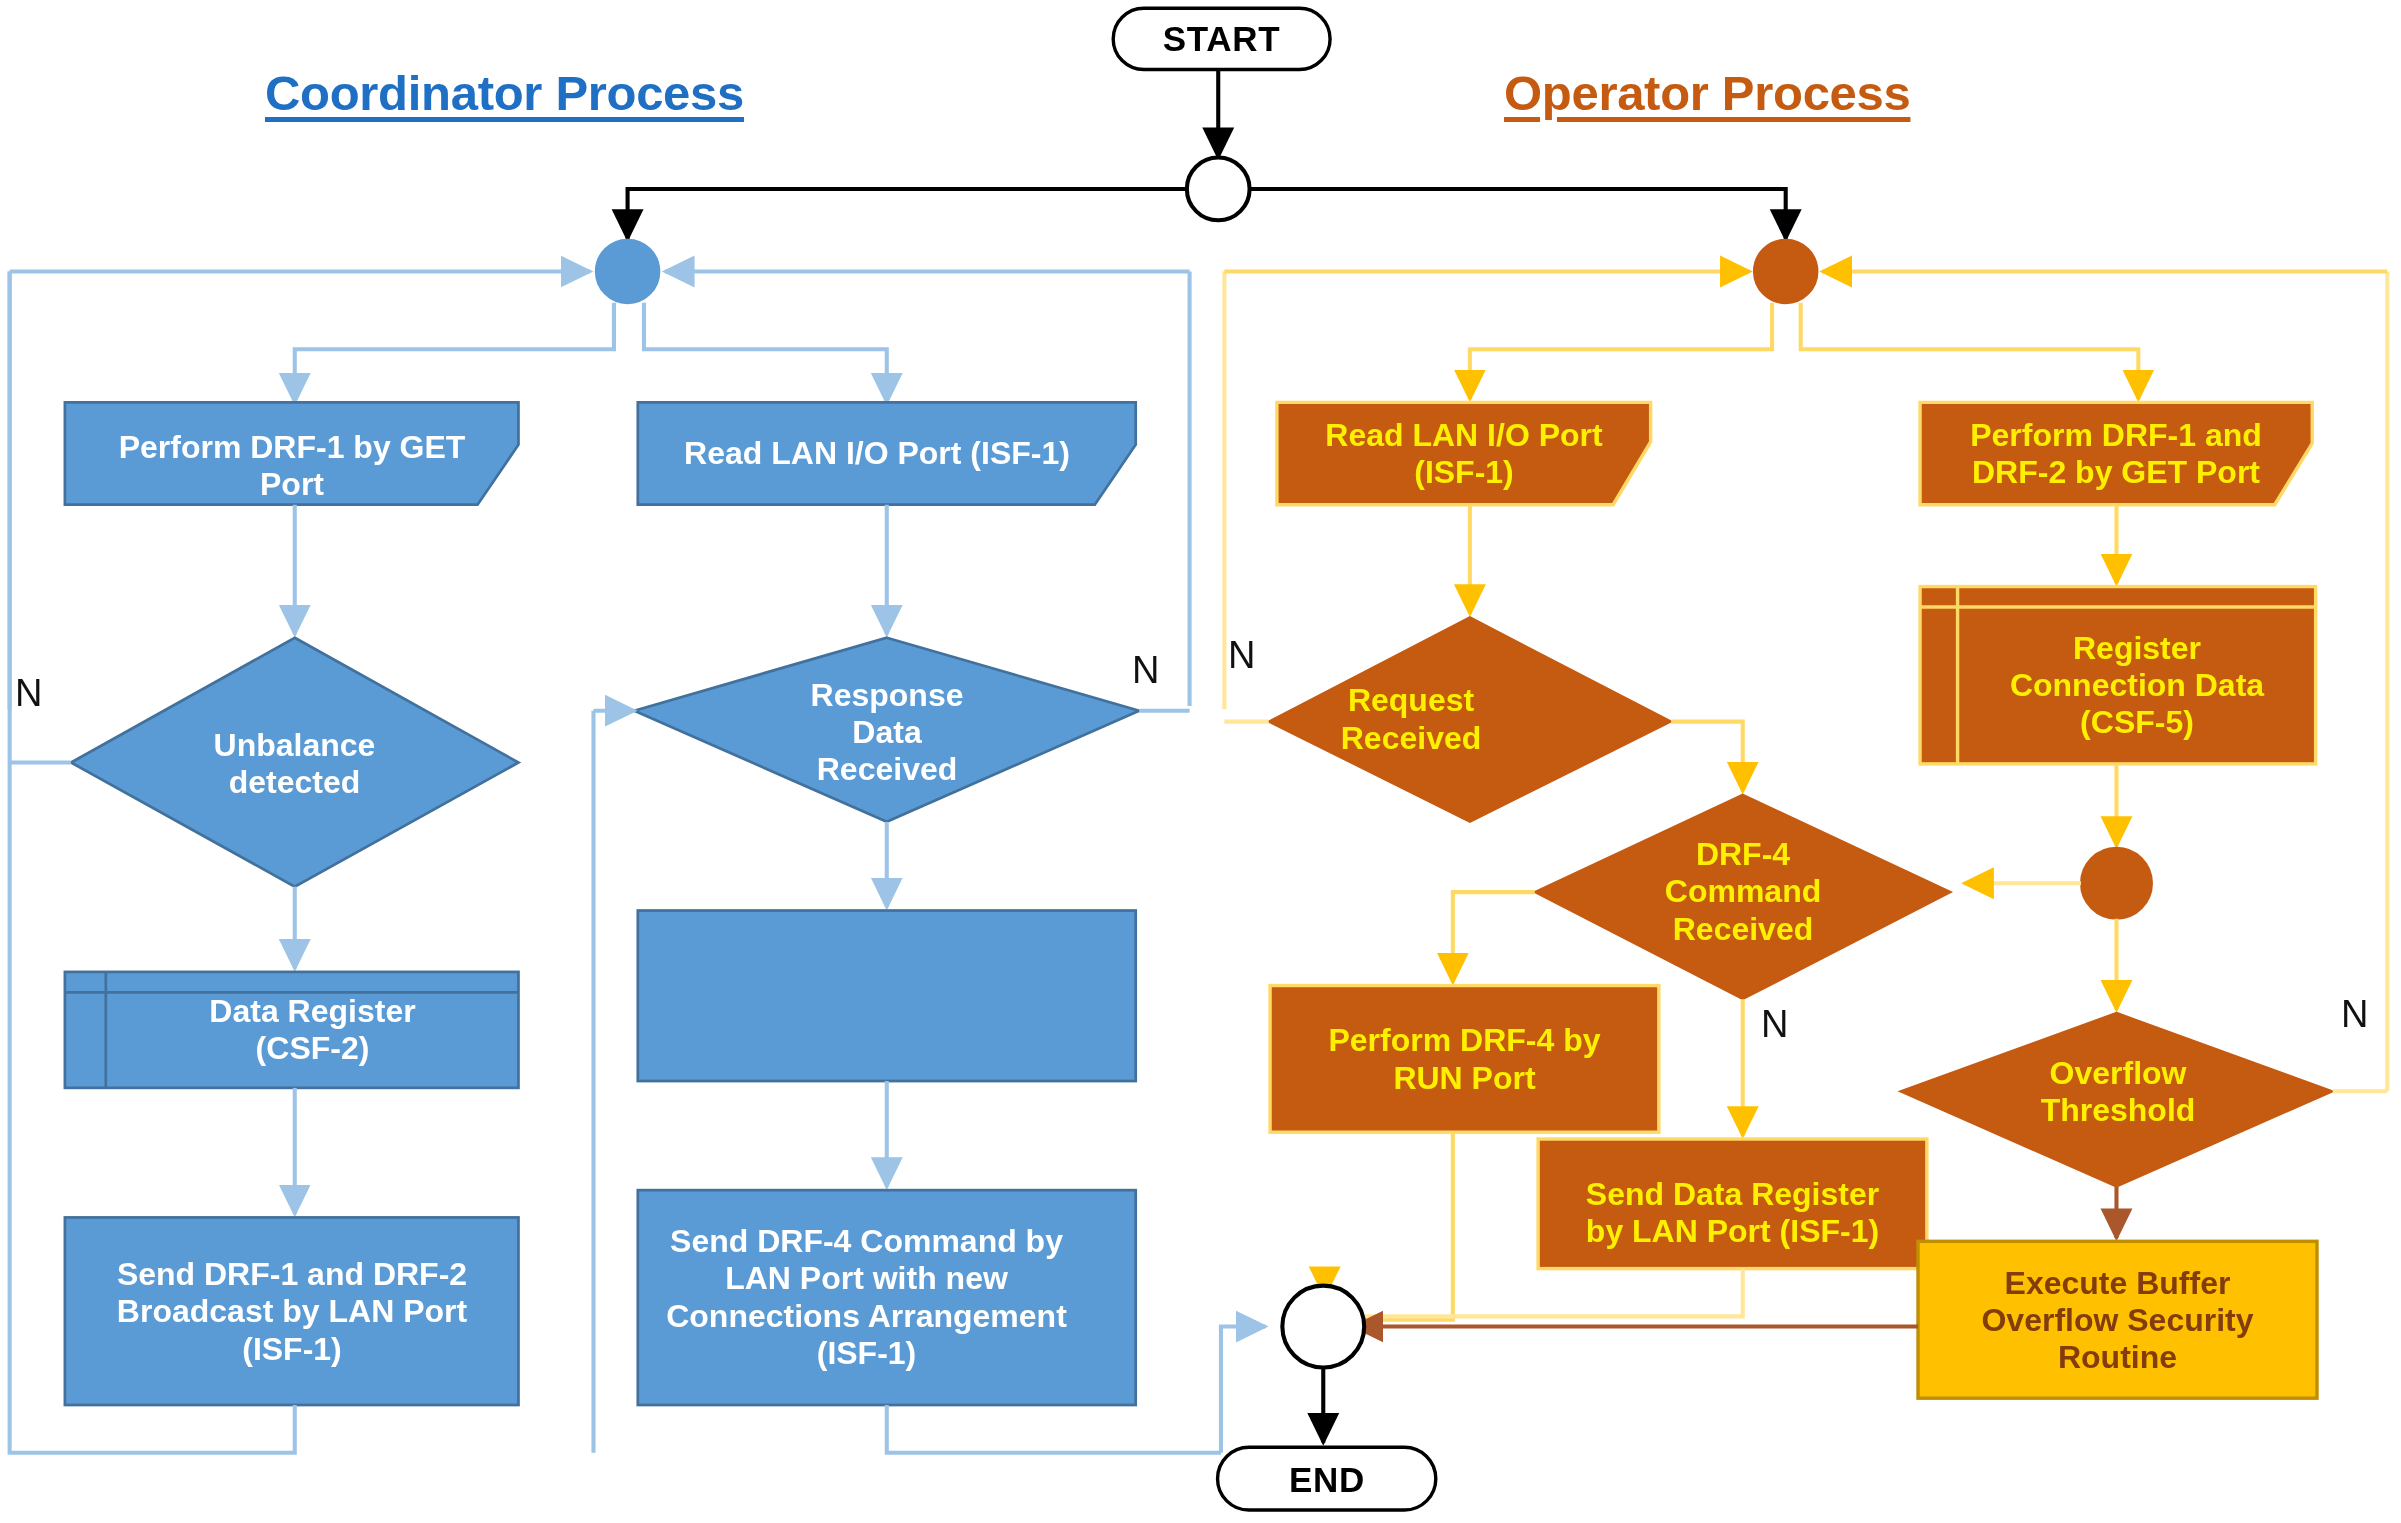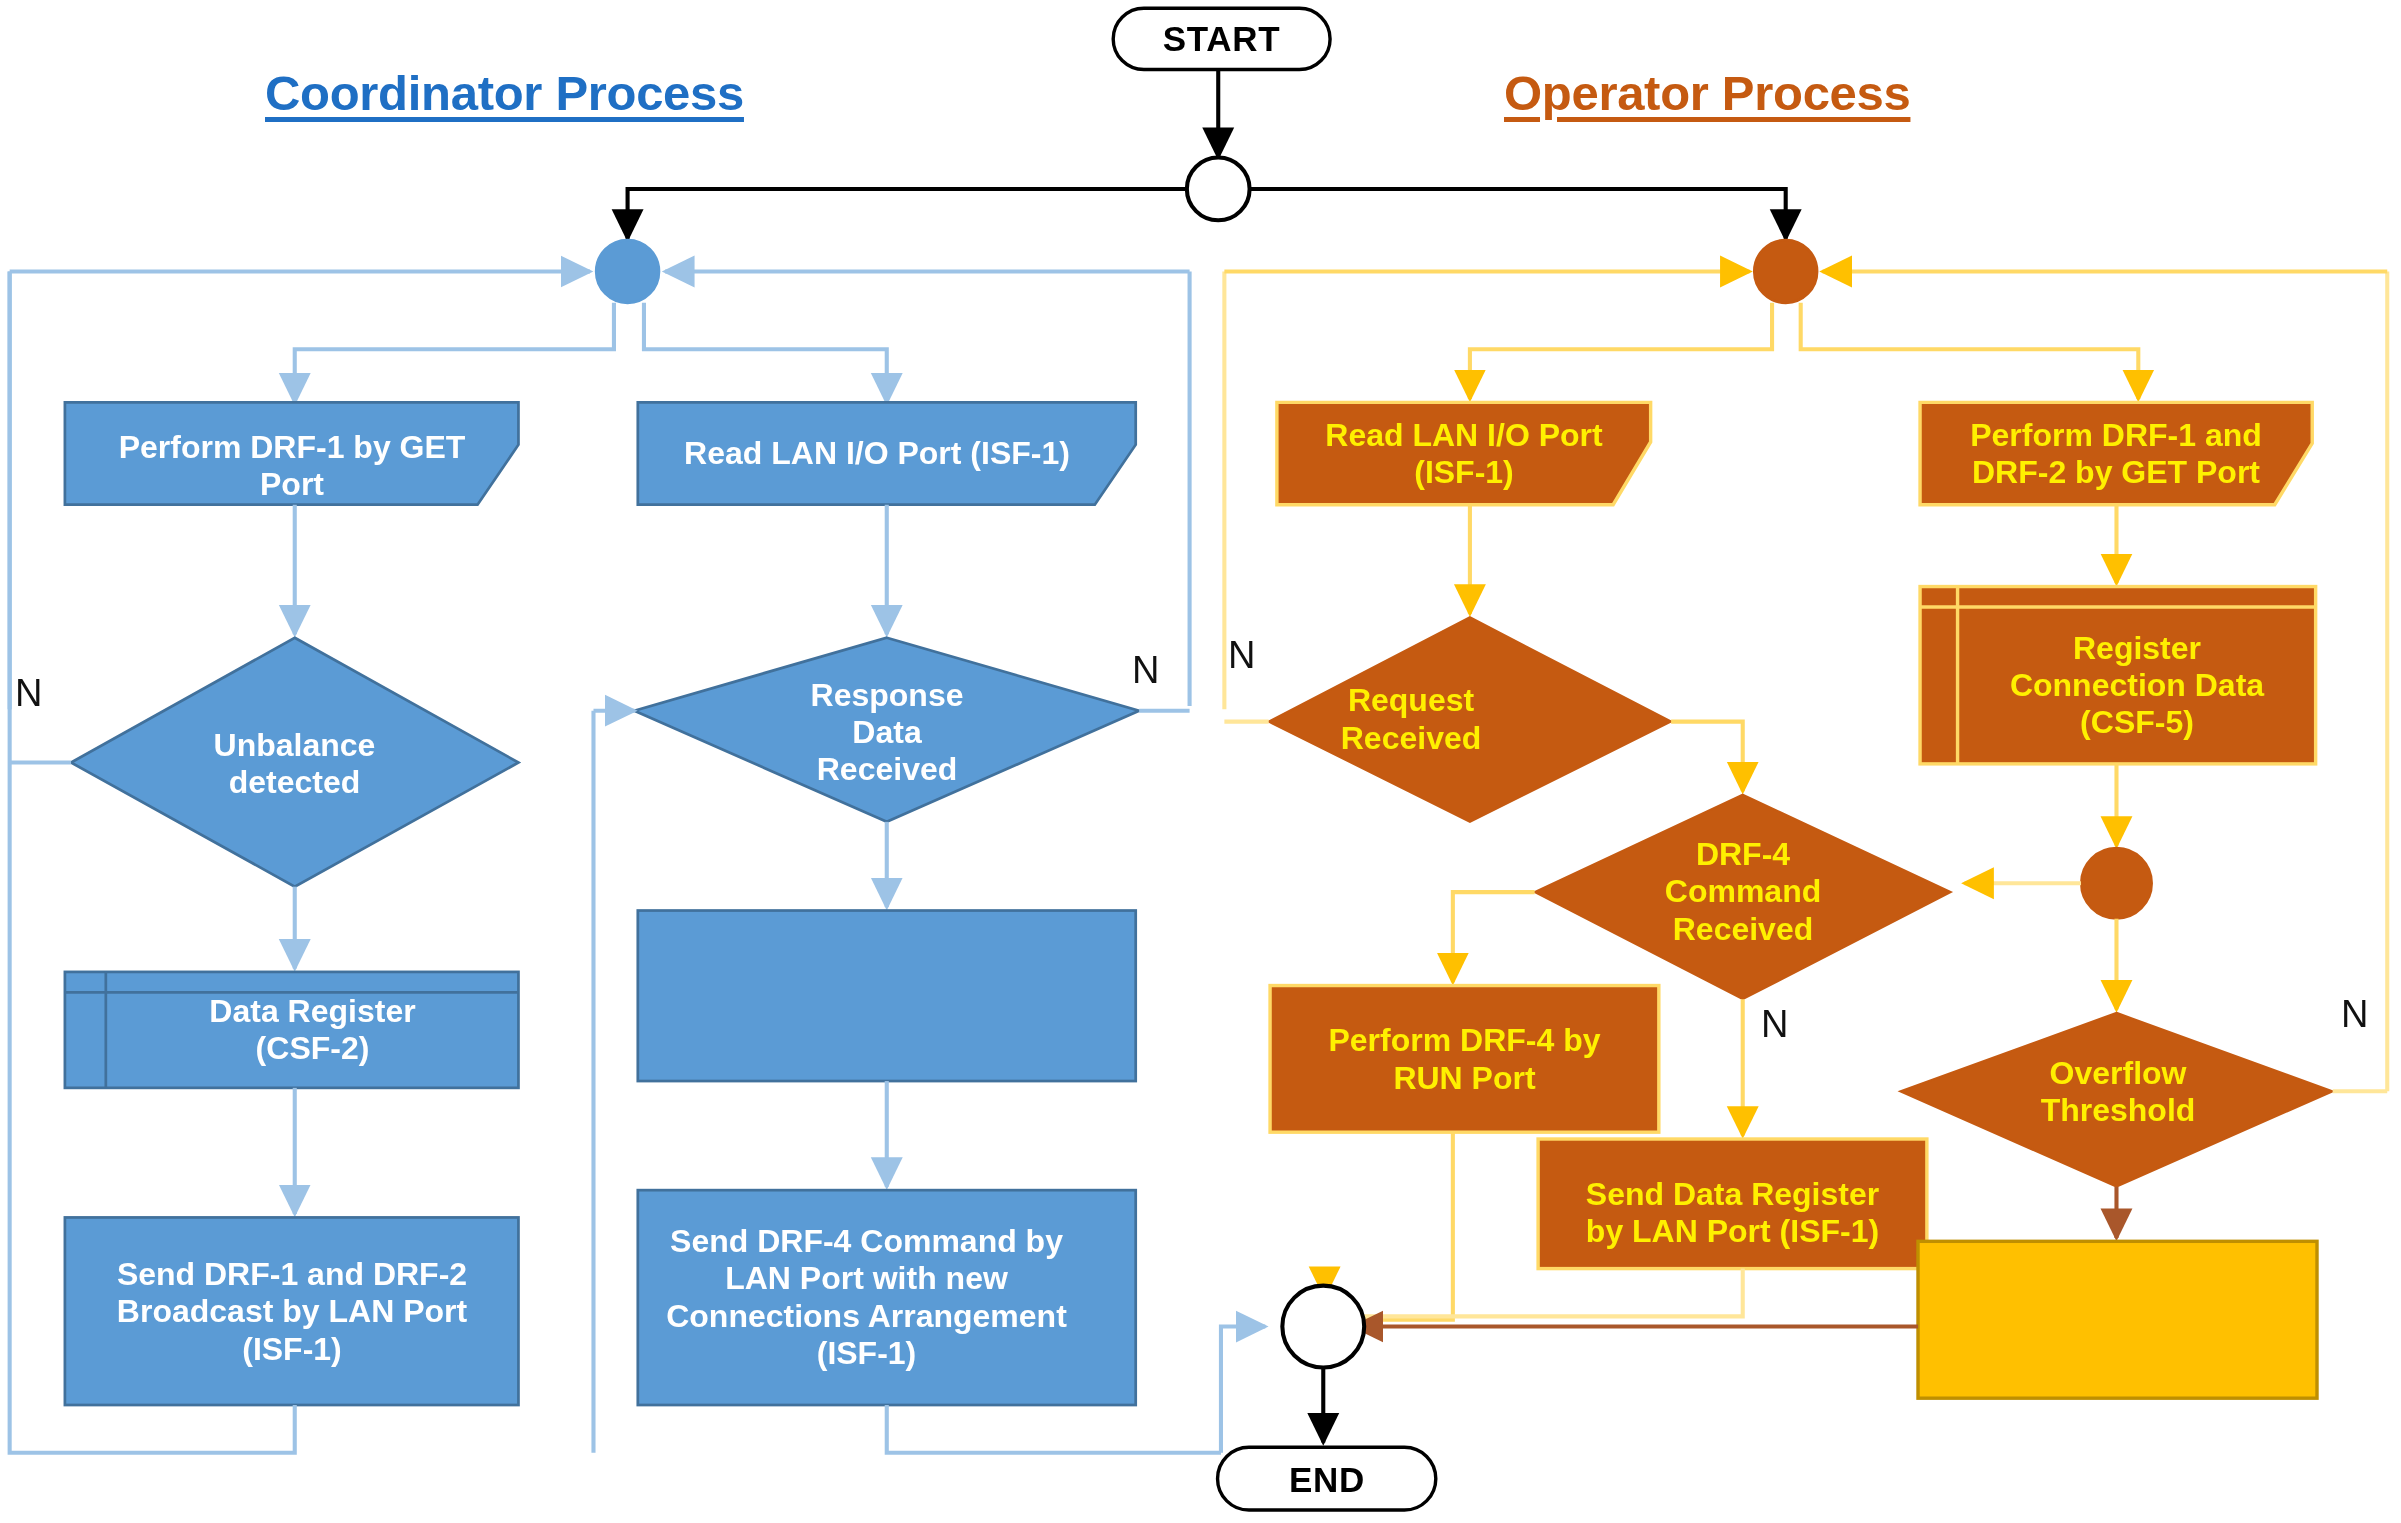--- a/index.html
+++ b/index.html
@@ -258,20 +258,23 @@
   <div class="node-label txt-yellow" style="left:1920px; top:403px; width:392px; height:102px; font-size:32px;">Perform DRF-1 and
 DRF-2 by GET Port</div>
 
   <div class="node-label txt-yellow" style="left:1958px; top:607px; width:358px; height:157px; font-size:32px;">Register
 Connection Data
 (CSF-5)</div>
 
   <div class="node-label txt-yellow" style="left:1978px; top:1029px; width:280px; height:126px; font-size:32px;">Overflow
 Threshold</div>
 
+  <div class="node-label txt-brown" style="left:1918px; top:1242px; width:399px; height:157px; font-size:32px;">Execute Buffer
+Overflow Security
+Routine</div>
 
   <div class="branch-label" style="left:15px; top:672px;">N</div>
   <div class="branch-label" style="left:1132px; top:649px;">N</div>
   <div class="branch-label" style="left:1228px; top:634px;">N</div>
   <div class="branch-label" style="left:1761px; top:1003px;">N</div>
   <div class="branch-label" style="left:2341px; top:993px;">N</div>
 
 </div>
 
 

